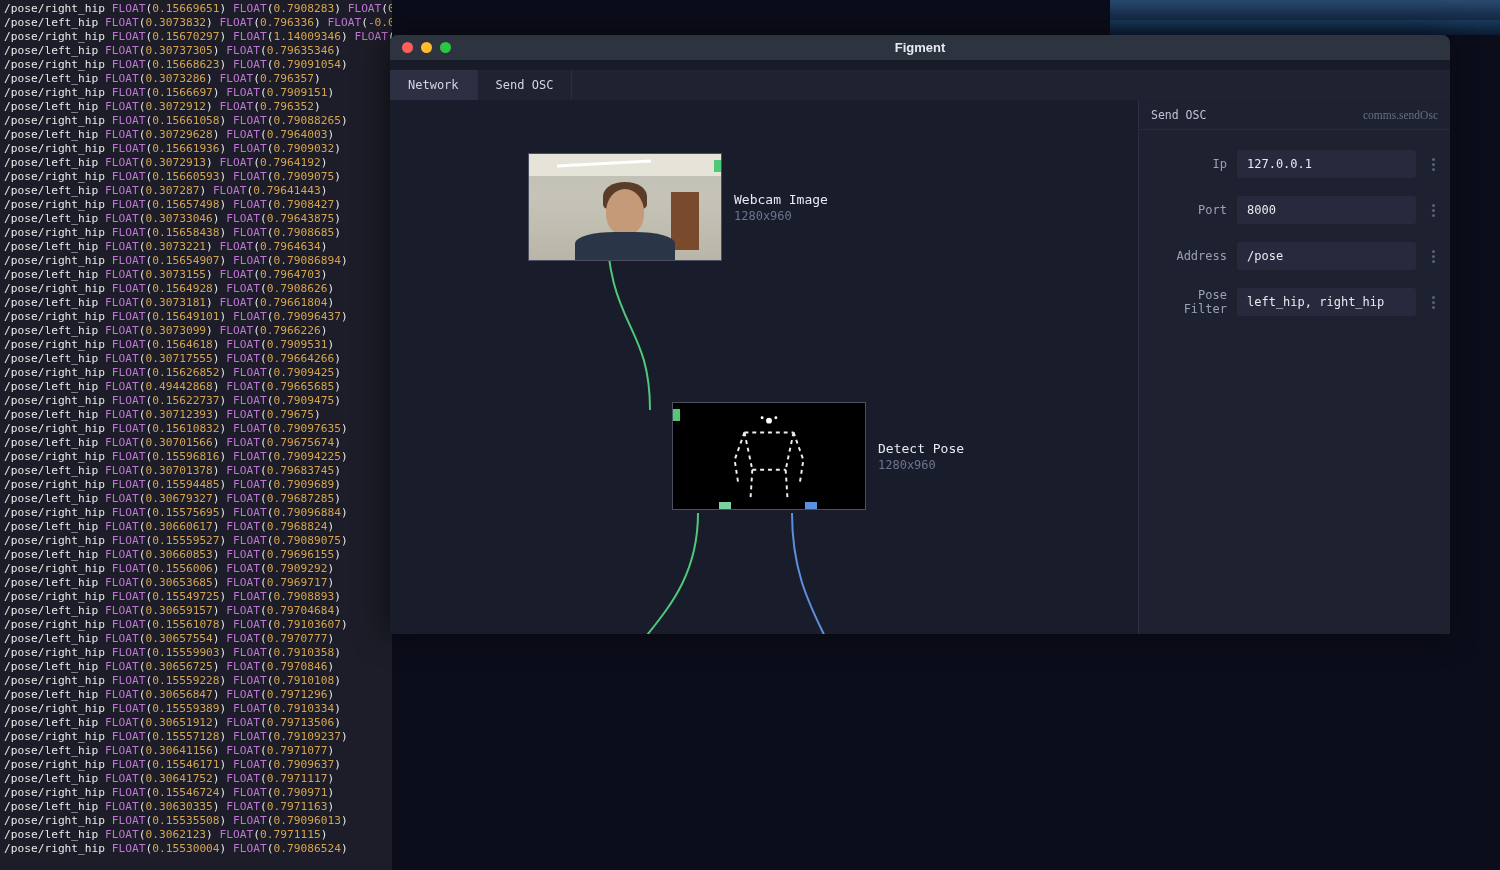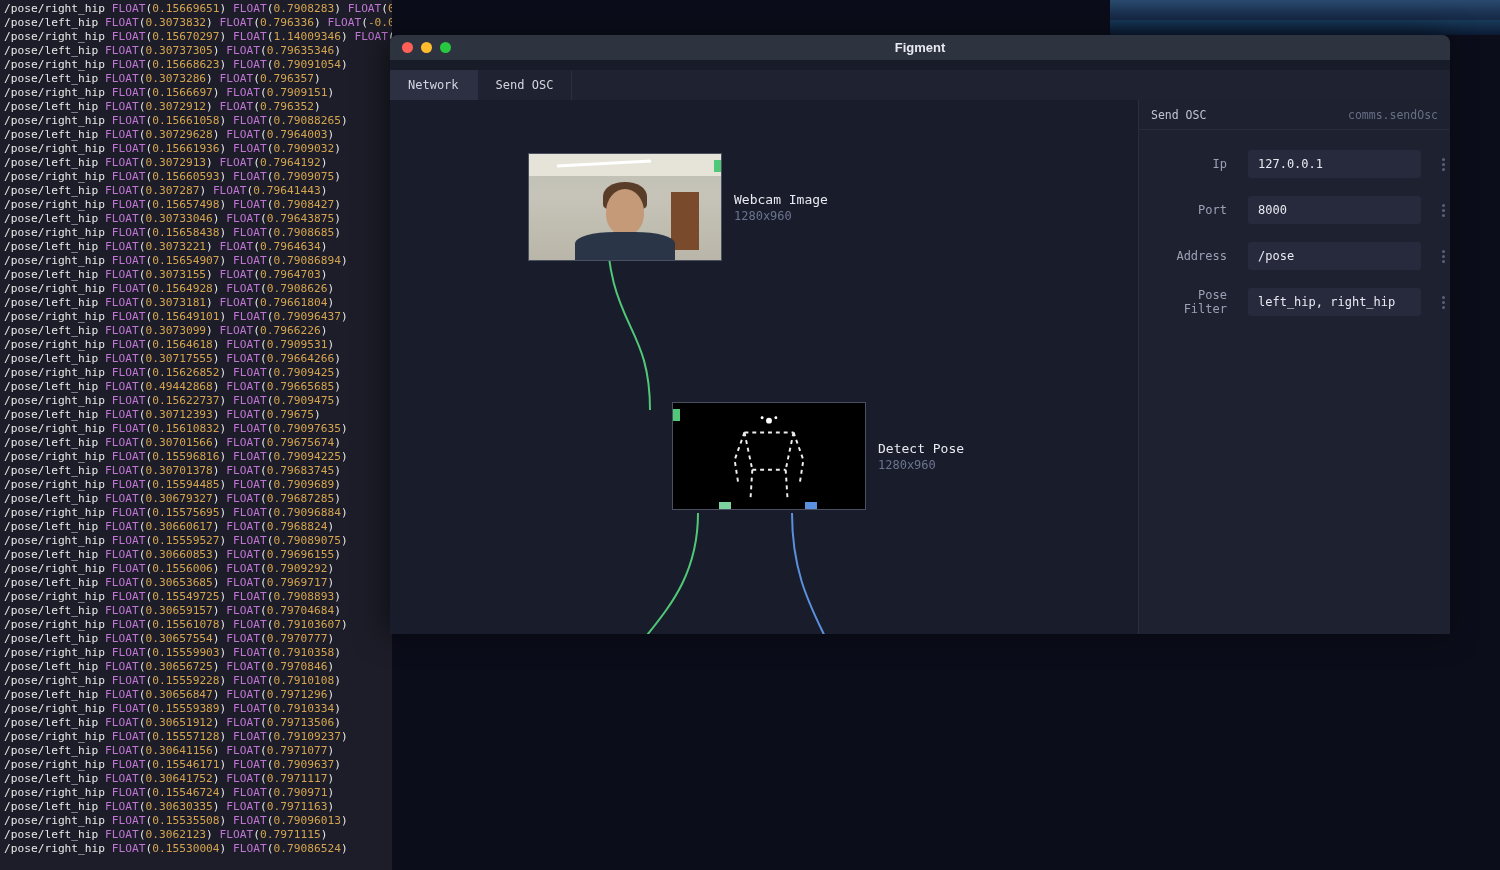--- a/index.html
+++ b/index.html
@@ -150,23 +150,23 @@
     border-left: 1px solid #2a2e40;
     display:flex; flex-direction:column;
   }
   .side-header {
     height: 30px; display:flex; align-items:center;
     padding: 0 12px; justify-content:space-between;
     font-size: 11.5px;
     border-bottom: 1px solid #272b3d;
   }
   .side-header .sh-left { color:#c0c4d4; }
-  .side-header .sh-right { color:#686e85; }
+  .side-header .sh-right { color:#686e85;font-family:Liberation Serif, serif; }
   .props { padding: 20px 10px; display:flex; flex-direction:column; gap:18px; }
-  .prop-row { display:flex; align-items:center; gap:21px; }
+  .prop-row { display:flex; align-items:center; gap:10px; }
   .prop-label {
     width: 78px; text-align:right;
     color:#9ba0b5; font-size:12px;
     font-family: 'SF Mono', Menlo, monospace;
     flex-shrink:0;
   }
   .prop-input {
     flex:1; height: 28px;
     background: #262a3c;
     border: none; border-radius: 3px;

